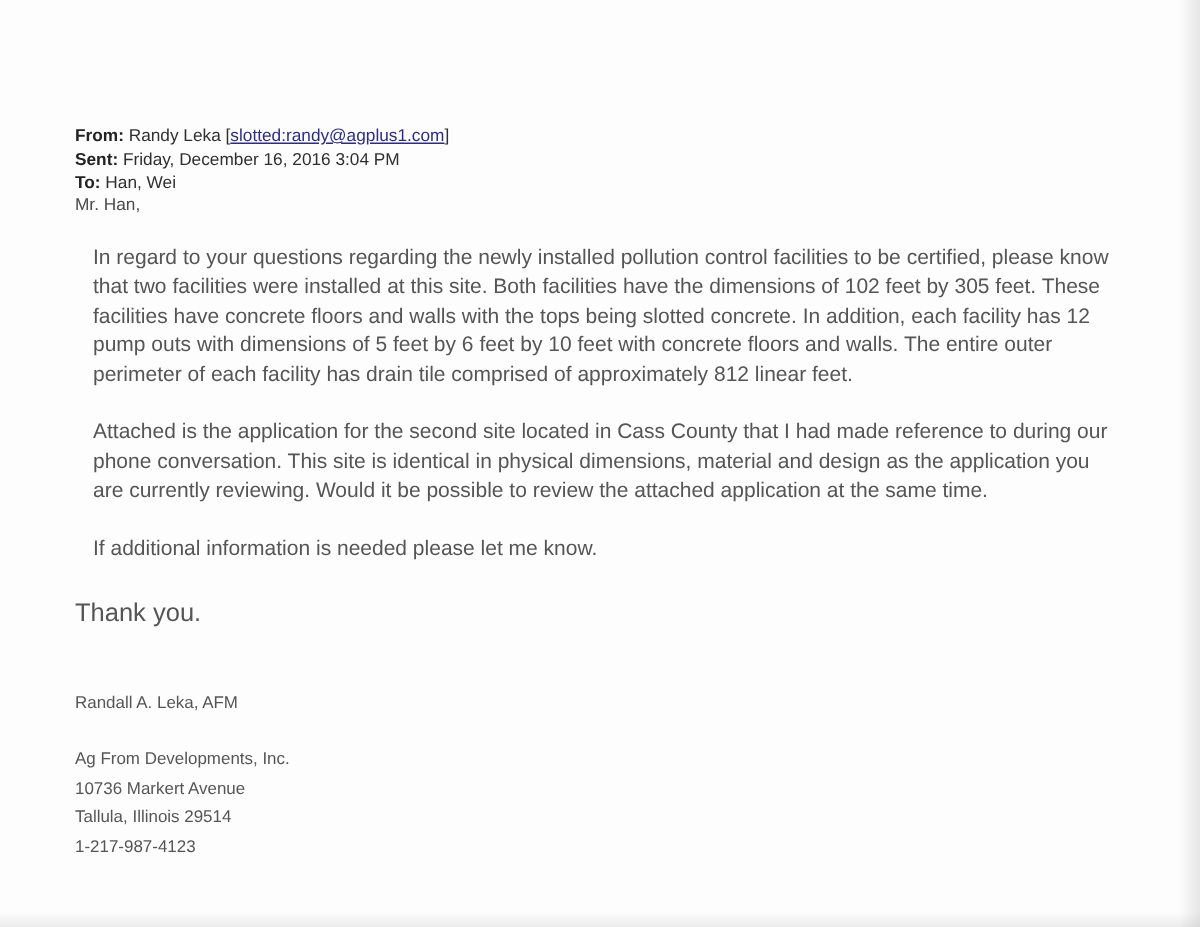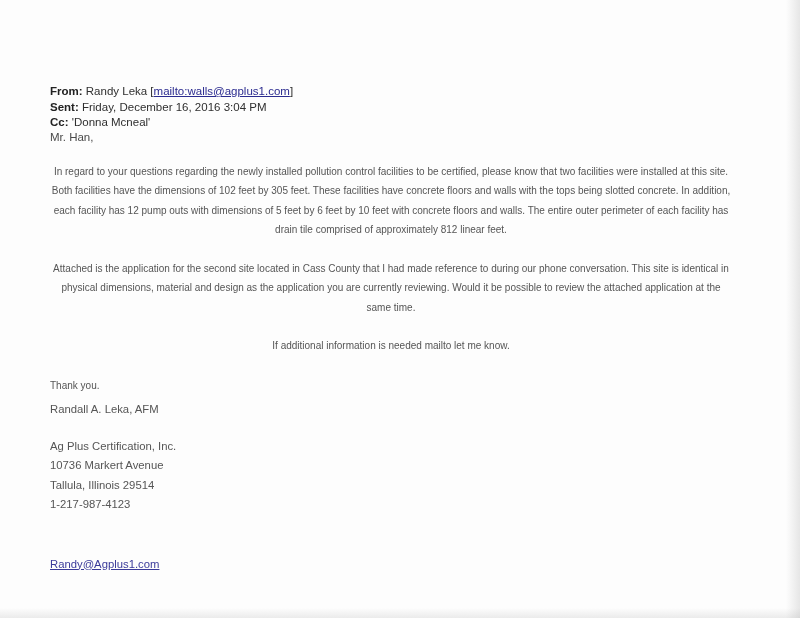--- a/index.html
+++ b/index.html
@@ -64,86 +64,86 @@
   }
   .maillink {
     color: #2b2b8f;
     text-decoration: underline;
   }
   .salutation {
     font-size: 11.5px;
     color: #4a4a4a;
   }
   p.body-para {
-    margin: 19px 0 0 0;
-    font-size: 10px;
+    margin: 19px 0 0 12px;
+    font-size: 14px;
     line-height: 19.5px;
     color: #555555;
-    text-align: center;
+    text-align: left;
     width: 682px;
   }
   .sig-block {
     margin-top: 22px;
     font-size: 11.3px;
     line-height: 19.5px;
     color: #555555;
   }
   .sig-name {
-    margin-top: 12px;
+    margin-top: 44px;
     font-size: 11.3px;
     color: #555555;
   }
   .sig-line {
     display: block;
   }
   .sig-email {
     color: #3a3a9a;
     text-decoration: underline;
     margin-top: 40px;
   }
   .thanks {
     margin-top: 24px;
-    font-size: 10px;
+    font-size: 17px;
     color: #555555;
   }
 </style>
 </head>
 <body>
 
 <div class="page">
 
   <div class="content">
 
     <div class="hdr">
       <div class="hdr-row">
         <span class="lbl">From:</span>
-        <span class="val">Randy Leka [</span><span class="maillink">mailto:walls@agplus1.com</span><span class="val">]</span>
+        <span class="val">Randy Leka [</span><span class="maillink">slotted:randy@agplus1.com</span><span class="val">]</span>
       </div>
       <div class="hdr-row">
         <span class="lbl">Sent:</span>
         <span class="val">Friday, December 16, 2016 3:04 PM</span>
       </div>
       <div class="hdr-row">
-        <span class="lbl">Cc:</span>
-        <span class="val">'Donna Mcneal'</span>
+        <span class="lbl">To:</span>
+        <span class="val">Han, Wei</span>
       </div>
     </div>
 
     <div class="salutation">Mr. Han,</div>
 
     <p class="body-para">In regard to your questions regarding the newly installed pollution control facilities to be certified, please know that two facilities were installed at this site. Both facilities have the dimensions of 102 feet by 305 feet. These facilities have concrete floors and walls with the tops being slotted concrete. In addition, each facility has 12 pump outs with dimensions of 5 feet by 6 feet by 10 feet with concrete floors and walls. The entire outer perimeter of each facility has drain tile comprised of approximately 812 linear feet.</p>
     <p class="body-para">Attached is the application for the second site located in Cass County that I had made reference to during our phone conversation. This site is identical in physical dimensions, material and design as the application you are currently reviewing. Would it be possible to review the attached application at the same time.</p>
-    <p class="body-para">If additional information is needed mailto let me know.</p>
+    <p class="body-para">If additional information is needed please let me know.</p>
 
     <div class="thanks">Thank you.</div>
 
     <div class="sig-name">Randall A. Leka, AFM</div>
 
     <div class="sig-block">
-      <span class="sig-line">Ag Plus Certification, Inc.</span>
+      <span class="sig-line">Ag From Developments, Inc.</span>
       <span class="sig-line">10736 Markert Avenue</span>
       <span class="sig-line">Tallula, Illinois 29514</span>
       <span class="sig-line">1-217-987-4123</span>
       <span class="sig-line sig-email">Randy@Agplus1.com</span>
     </div>
 
   </div>
 
   <div class="scan-edge-right"></div>
   <div class="scan-edge-bottom"></div>

